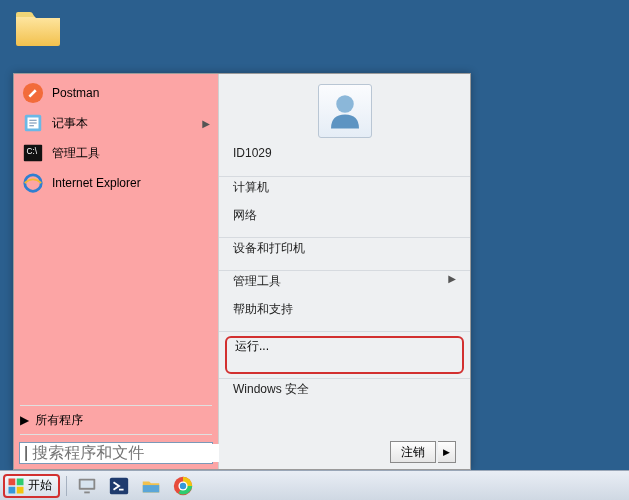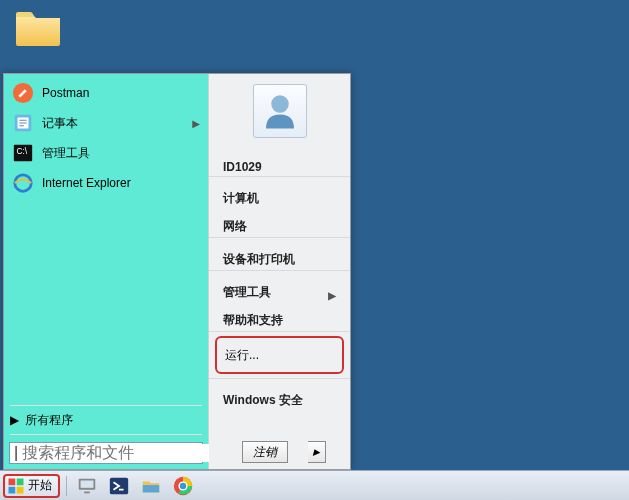--- a/index.html
+++ b/index.html
@@ -1,47 +1,47 @@
 <!DOCTYPE html>
 <html><head>
 <meta charset="utf-8">
 <style>
 * { margin: 0; padding: 0; box-sizing: border-box; font-family: "Microsoft YaHei", Tahoma, sans-serif; }
 body { width: 629px; height: 500px; background: #2b5f8e; position: relative; overflow: hidden; }
 
 .desktop-icon { position: absolute; top: 6px; left: 14px; width: 48px; height: 42px; }
 .folder-svg { width: 48px; height: 42px; }
 
-.start-menu { position: absolute; left: 3px; bottom: 30px; width: 348px; height: 397px; background: #5eead4; border: 1px solid #9a9a9a; display: flex; box-shadow: 0 0 8px rgba(0,0,0,.3); }
+.start-menu { position: absolute; left: 13px; bottom: 30px; width: 458px; height: 397px; background: #fca5a5; border: 1px solid #9a9a9a; display: flex; box-shadow: 0 0 8px rgba(0,0,0,.3); }
 .sm-left { width: 205px; display: flex; flex-direction: column; border-right: 1px solid #d0d0d0; }
 .sm-right { flex: 1; background: #eef0f2; display: flex; flex-direction: column; }
 
 .sm-programs { flex: 1; padding: 4px 2px; overflow: hidden; }
 .sm-item { display: flex; align-items: center; height: 30px; padding: 0 6px; font-size: 12px; color: #000; gap: 8px; cursor: default; }
 .sm-item .ico { width: 22px; height: 22px; display: flex; align-items: center; justify-content: center; flex-shrink: 0; }
 .sm-item .arrow { margin-left: auto; font-size: 10px; color: #555; }
 
 .sm-divider { height: 1px; background: #e0e0e0; margin: 2px 6px; }
 .sm-allprogs { display: flex; align-items: center; height: 24px; padding: 0 6px; font-size: 12px; gap: 6px; }
 
 .sm-search-wrap { padding: 5px; }
 .sm-search { display: flex; align-items: center; border: 1px solid #7a99b8; height: 22px; background: #fff; }
 .sm-search input { flex: 1; border: none; outline: none; font-size: 16px; padding: 0 4px; color: #888; }
 .sm-search .mag { width: 22px; height: 100%; background: linear-gradient(#f2f6fb,#dce7f5); border-left: 1px solid #cfd9e6; display: flex; align-items: center; justify-content: center; }
 
 .user-pic { width: 54px; height: 54px; margin: 10px auto 8px; border: 1px solid #b9c6d4; background: linear-gradient(#fbfcfe,#e5edf6); display: flex; align-items: center; justify-content: center; border-radius: 3px; }
 .user-pic svg { width: 42px; height: 42px; }
 
 .sm-right-list { flex: 1; display: flex; flex-direction: column; font-size: 12px; }
-.sm-r-item { height: 28px; display: flex; align-items: flex-end; padding: 0 14px; color: #222; cursor: default; font-weight: bold; }
+.sm-r-item { height: 28px; display: flex; align-items: flex-start; padding: 0 14px; color: #222; cursor: default; }
 .sm-r-item .arrow { margin-left: auto; font-size: 10px; color: #555; }
 .sm-r-sep { height: 1px; background: #d6dadf; margin: 2px 0; }
-.sm-r-highlight { border: 2px solid #d23030; border-radius: 6px; margin: 2px 6px; height: 28px; display: flex; align-items: center; padding: 17px 8px; }
-
-.sm-logoff { margin: 6px 24px 6px auto; display: flex; align-items: center; gap: 20px; font-size: 12px; font-style: italic; }
+.sm-r-highlight { border: 2px solid #d23030; border-radius: 6px; margin: 2px 6px; height: 28px; display: flex; align-items: flex-end; padding: 17px 8px; }
+
+.sm-logoff { margin: 6px 14px 6px auto; display: flex; align-items: center; gap: 2px; font-size: 12px; }
 .sm-logoff .btn { border: 1px solid #8a8a8a; background: linear-gradient(#fdfdfd,#e6e6e6); height: 22px; display: flex; align-items: center; padding: 0 10px; cursor: default; }
 .sm-logoff .dd { border: 1px solid #8a8a8a; border-left: none; background: linear-gradient(#fdfdfd,#e6e6e6); height: 22px; width: 18px; display: flex; align-items: center; justify-content: center; cursor: default; }
 
 .taskbar { position: absolute; left: 0; bottom: 0; width: 100%; height: 30px; background: linear-gradient(#e9eef5,#cfd8e3); border-top: 1px solid #9aa7b8; display: flex; align-items: center; padding: 0 3px; gap: 4px; }
 .start-btn { display: flex; align-items: center; height: 24px; padding: 0 6px 0 2px; border: 2px solid #d23030; border-radius: 4px; background: linear-gradient(#f3f6fa,#d9e1eb); gap: 3px; font-size: 12px; cursor: default; }
 .tb-icon { width: 28px; height: 24px; display: flex; align-items: center; justify-content: center; cursor: default; }
 .tb-divider { width: 1px; height: 20px; background: #a6b1c0; margin: 0 2px; }
 
 .win-logo { width: 18px; height: 18px; }
 </style>

